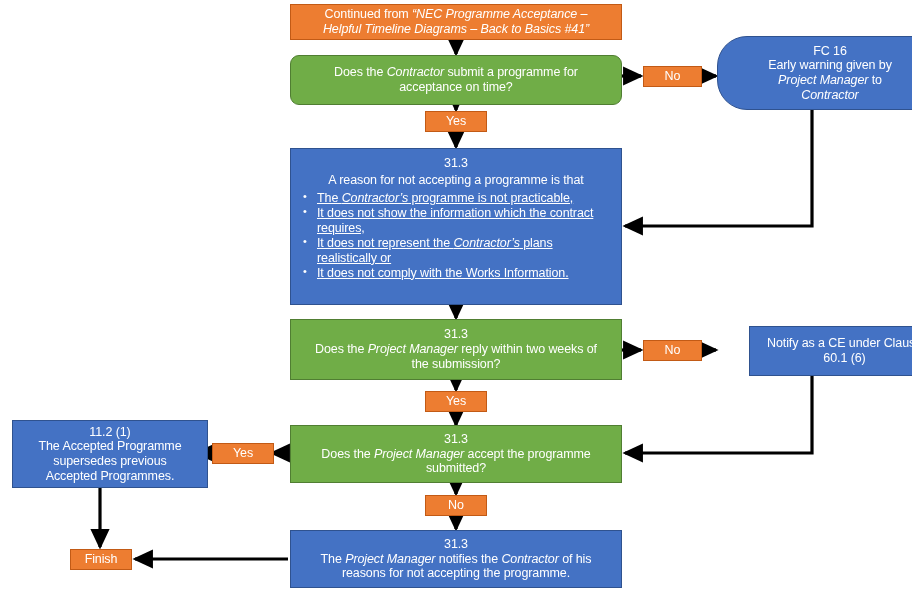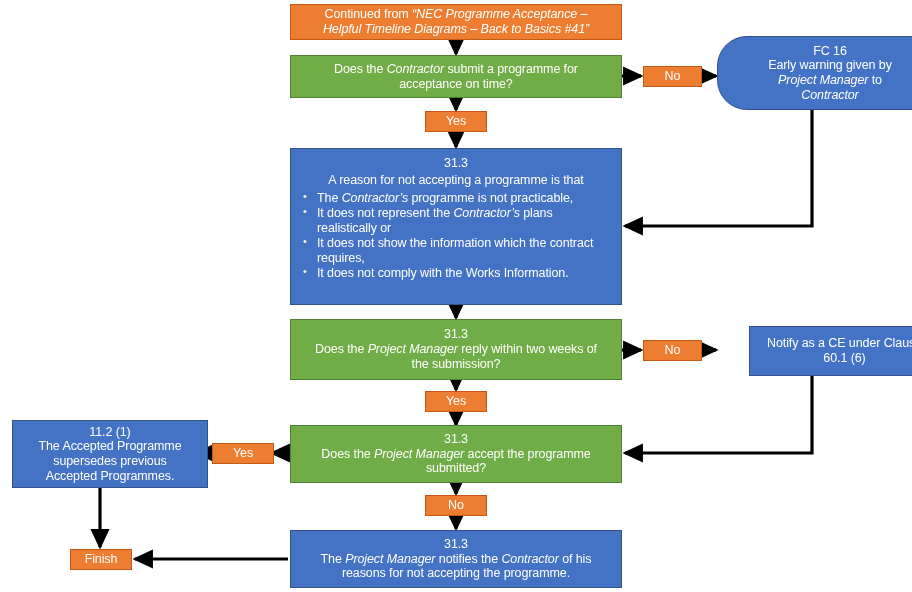--- a/index.html
+++ b/index.html
@@ -27,20 +27,21 @@
   .green {background:#70AD47;border:1px solid #507E32;}
   .blue  {background:#4472C4;border:1px solid #2F528F;}
   .lbl{font-size:12.5px;}
   .node p{margin:0;padding:0;}
   .bullets{
     text-align:left;
     align-self:stretch;
     margin:0;
     padding:0 6px 0 12px;
     list-style:none;
+    text-decoration:underline;
   }
   .bullets li{
     position:relative;
     padding-left:14px;
     font-size:12.5px;
     line-height:1.2;
   }
   .bullets li:before{
     content:"\2022";
     position:absolute;
@@ -83,21 +84,21 @@
     </g>
   </svg>
 
   <div class="node orange" style="left:290px;top:4px;width:332px;height:36px;">
     <p class="lbl">
       <span>Continued from </span><span class="ital">“NEC Programme Acceptance –</span>
     </p>
     <p class="lbl ital">Helpful Timeline Diagrams – Back to Basics #41”</p>
   </div>
 
-  <div class="node green" style="left:290px;top:55px;width:332px;height:43px;">
+  <div class="node green" style="left:290px;top:55px;width:332px;height:50px;border-radius:9px;">
     <p class="lbl">
       <span>Does the </span><span class="ital">Contractor</span><span> submit a programme for</span>
     </p>
     <p class="lbl">acceptance on time?</p>
   </div>
 
   <div class="node orange" style="left:425px;top:111px;width:62px;height:21px;">
     <p class="lbl">Yes</p>
   </div>
 
@@ -115,24 +116,24 @@
   </div>
 
   <div class="node blue" style="left:290px;top:148px;width:332px;height:157px;justify-content:flex-start;padding-top:7px;">
     <p class="lbl">31.3</p>
     <p class="lbl" style="margin-top:2px;">A reason for not accepting a programme is that</p>
     <ul class="bullets" style="margin-top:3px;">
       <li>
         <span>The </span><span class="ital">Contractor’s</span><span> programme is not practicable,</span>
       </li>
       <li>
-        <span>It does not represent the </span><span class="ital">Contractor’s</span><span> plans realistically or</span>
+        <span>It does not show the information which the contract requires,</span><span class="ital"></span><span></span>
       </li>
       <li>
-        <span>It does not show the information which the contract requires,</span><span class="ital"></span><span></span>
+        <span>It does not represent the </span><span class="ital">Contractor’s</span><span> plans realistically or</span>
       </li>
       <li>
         <span>It does not comply with the Works Information.</span><span class="ital"></span><span></span>
       </li>
     </ul>
   </div>
 
   <div class="node green" style="left:290px;top:319px;width:332px;height:61px;">
     <p class="lbl">31.3</p>
     <p class="lbl">

